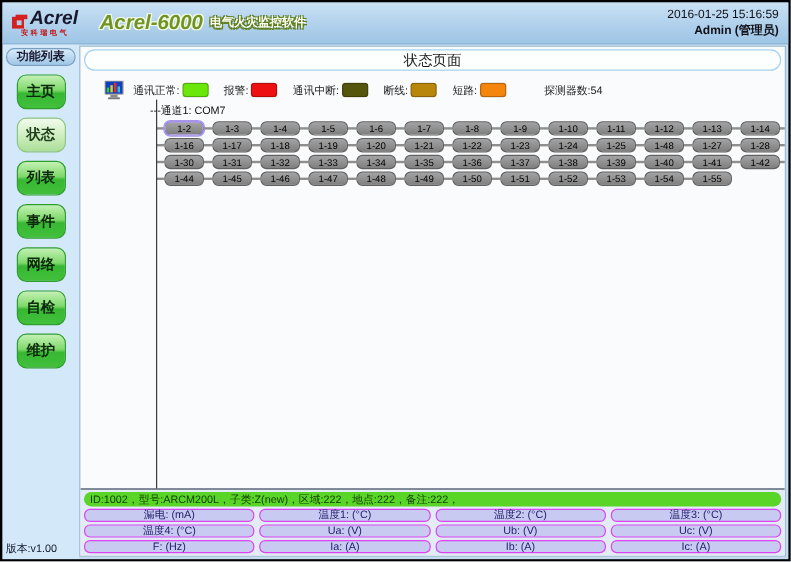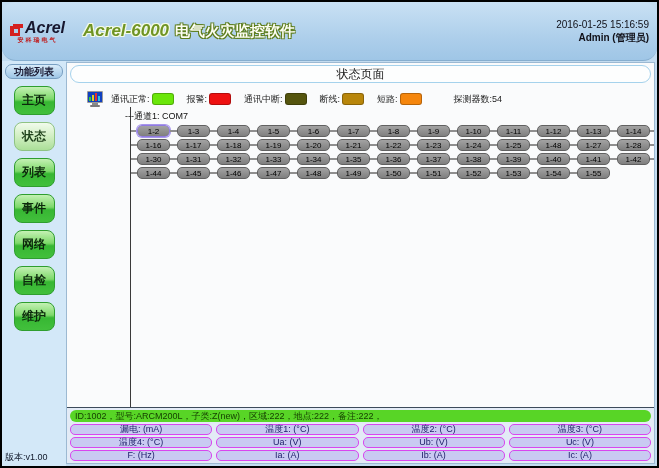--- a/index.html
+++ b/index.html
@@ -1,30 +1,30 @@
 <!DOCTYPE html>
 <html><head>
 <meta charset="utf-8">
 <style>
   * { box-sizing: border-box; margin: 0; padding: 0; }
   html,body { width:659px; height:468px; }
   body { font-family:"Liberation Sans","DejaVu Sans",sans-serif; background:#ffffff; position:relative; }
   .window { position:absolute; inset:0; border:2px solid #000; background:#c3dcf0; display:flex; flex-direction:column; overflow:hidden; }
 
   
-  .header { flex:0 0 33px; background:linear-gradient(180deg,#c9e1f4 0%, #aecfeb 60%, #9fc6e6 100%); display:flex; align-items:center; padding:16px 8px; border-bottom:1px solid #86aecf;border-radius:14px; }
+  .header { flex:0 0 33px; background:linear-gradient(180deg,#c9e1f4 0%, #aecfeb 60%, #9fc6e6 100%); display:flex; align-items:center; padding:4px 8px; border-bottom:1px solid #86aecf; }
   .logo { display:flex; flex-direction:column; align-items:center; margin-right:18px; line-height:1; }
   .logo-top { display:flex; align-items:flex-end; }
   .logo-icon { width:13px; height:12px; margin-right:2px; }
   .logo-brand { font-size:16px; font-weight:bold; font-style:italic; color:#17172e; letter-spacing:0; }
   .logo-sub { font-size:6px; color:#c01818; letter-spacing:2px; margin-top:1px; font-weight:bold; }
   .app-title { display:flex; align-items:center; gap:6px; white-space:nowrap; }
   .title-brand { font-size:17px; font-weight:bold; font-style:italic; color:#6f9423;
       text-shadow:-1px -1px 0 #f4fae6, 1px -1px 0 #f4fae6, -1px 1px 0 #f4fae6, 1px 1px 0 #f4fae6; }
-  .title-product { font-size:15px; font-weight:bold; color:#fcfdf2;
+  .title-product { font-size:10px; font-weight:bold; color:#fcfdf2;
       text-shadow:-1px -1px 0 #5d7d1c, 1px -1px 0 #5d7d1c, -1px 1px 0 #5d7d1c, 1px 1px 0 #5d7d1c; }
   .header-right { margin-left:auto; text-align:right; font-size:10px; color:#101018; line-height:1.3; }
   .header-user { font-weight:bold; }
 
   
   .body { flex:1; display:flex; overflow:hidden; }
   .sidebar { flex:0 0 64px; background:#d3e8f8; display:flex; flex-direction:column; align-items:center; padding-top:3px; position:relative; }
   .sidebar-header { width:58px; height:15px; border-radius:7px; background:linear-gradient(180deg,#d9ecfa,#9ec6e6); border:1px solid #789fc2; font-size:10px; font-weight:bold; color:#1a1a33; text-align:center; line-height:13px; margin-bottom:7px; }
   .side-btn { width:41px; height:29px; border-radius:8px; margin-bottom:7px; border:1px solid #2f9e2f;
       background:linear-gradient(180deg,#c4f1b4 0%, #7ed96a 45%, #37b733 55%, #42c03c 100%);

